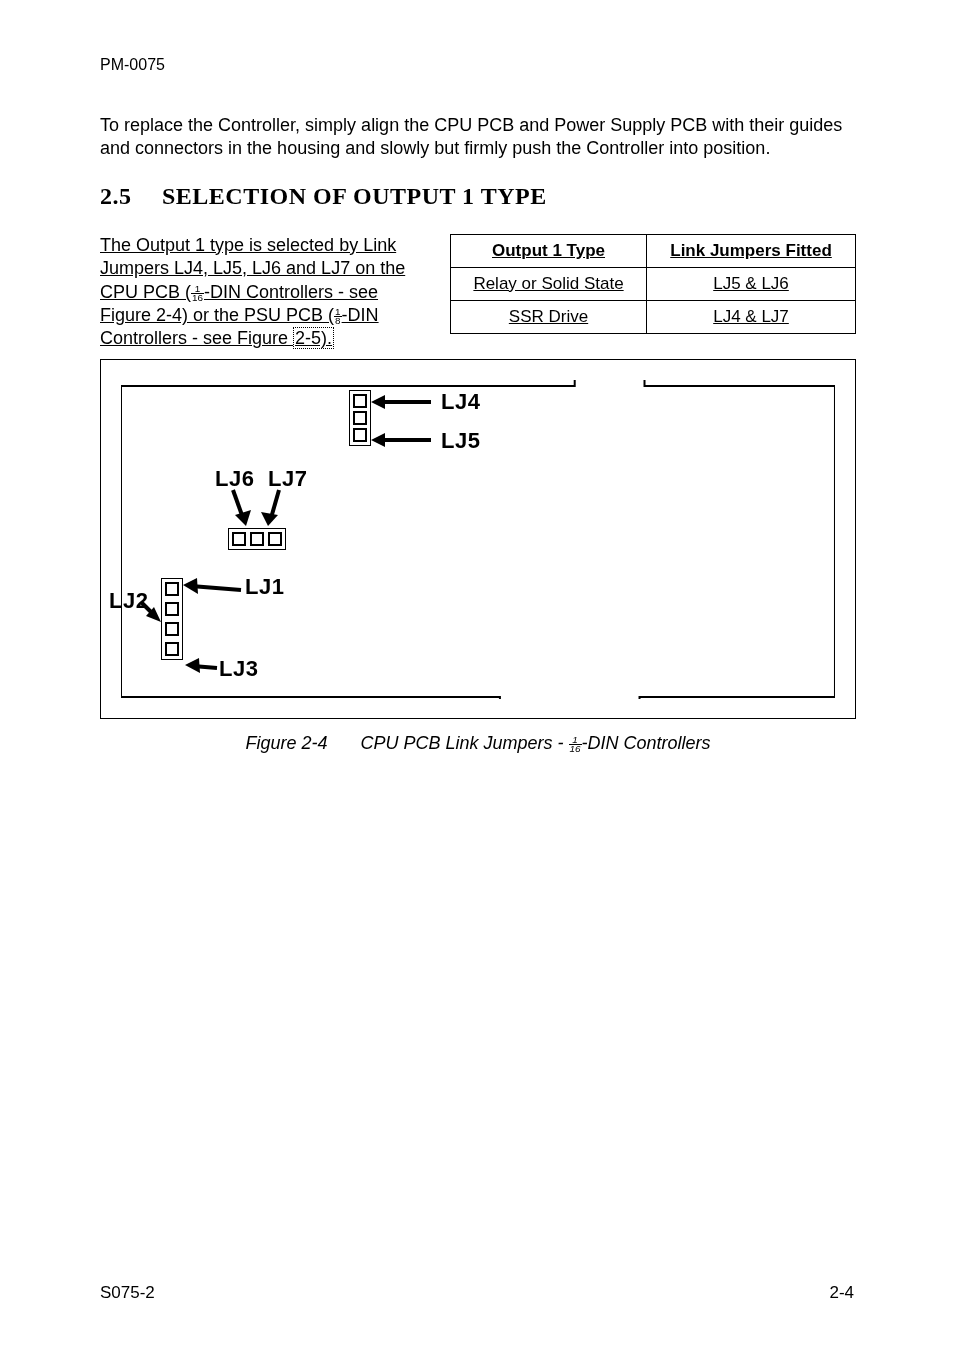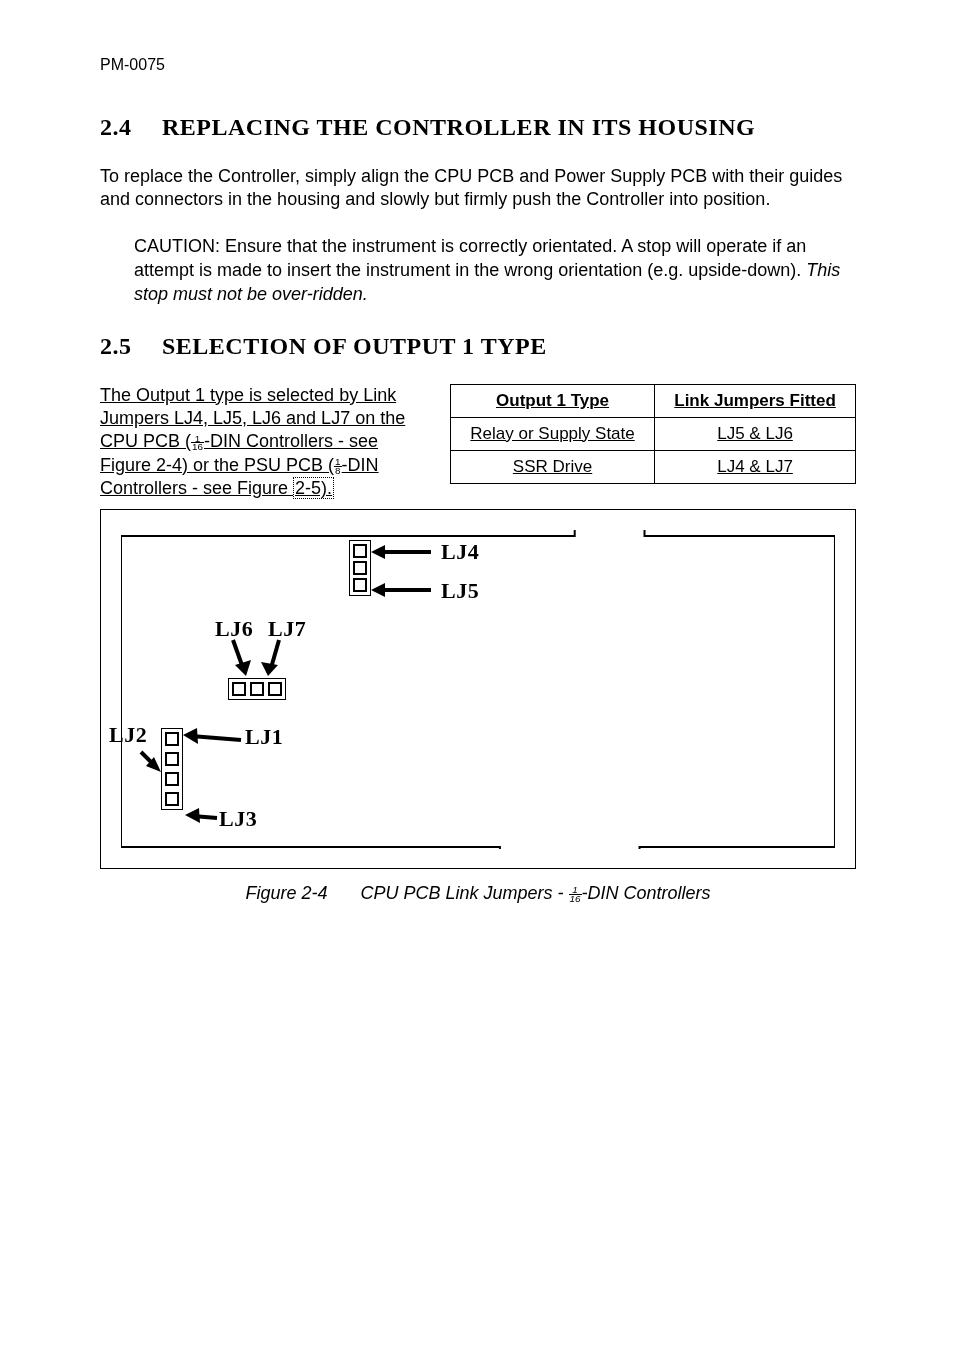--- a/index.html
+++ b/index.html
@@ -151,62 +151,56 @@
     left: 60px;
     top: 218px;
     display: flex;
     flex-direction: column;
     gap: 6px;
     border: 1px solid #000;
     padding: 3px;
   }
   .lbl {
     position: absolute;
-    font-family: Liberation Serif, serif;
+    font-family: Liberation Sans, sans-serif;
     font-weight: 900;
     font-size: 22px;
     letter-spacing: 0.5px;
   }
 </style>
 </head>
 <body>
 
 <div class="page">
 
   <div class="doc-id">PM-0075</div>
 
-  <h2 class="section-heading">
-    <span class="num">2.4</span><span>REPLACING THE CONTROLLER IN ITS HOUSING</span>
-  </h2>
 
   <p class="body-p">To replace the Controller, simply align the CPU PCB and Power Supply PCB with their guides and connectors in the housing and slowly but firmly push the Controller into position.</p>
 
-  <p class="caution-block">
-    <span>CAUTION: Ensure that the instrument is correctly orientated. A stop will operate if an attempt is made to insert the instrument in the wrong orientation (e.g. upside-down). </span><span class="italic">This stop must not be over-ridden.</span>
-  </p>
 
   <h2 class="section-heading">
     <span class="num">2.5</span><span>SELECTION OF OUTPUT 1 TYPE</span>
   </h2>
 
   <div class="two-col">
     <div class="left-text">
       <span>The Output 1 type is selected by Link Jumpers LJ4, LJ5, LJ6 and LJ7 on the CPU PCB (</span><span class="frac"><span class="n">1</span><span class="d">16</span></span><span>-DIN Controllers - see Figure 2-4) or the PSU PCB (</span><span class="frac"><span class="n">1</span><span class="d">8</span></span><span>-DIN Controllers - see Figure </span><span style="border:1px dotted #000; padding:0 1px">2-5).</span>
     </div>
     <div class="right-table">
       <table class="output-table">
         <thead>
           <tr>
             <th>Output 1 Type</th>
             <th>Link Jumpers Fitted</th>
           </tr>
         </thead>
         <tbody>
           <tr>
-            <td>Relay or Supply State</td>
+            <td>Relay or Solid State</td>
             <td>LJ5 &amp; LJ6</td>
           </tr>
           <tr>
             <td>SSR Drive</td>
             <td>LJ4 &amp; LJ7</td>
           </tr>
         </tbody>
       </table>
     </div>
   </div>
@@ -244,21 +238,21 @@
       <line x1="58" y1="2" x2="50" y2="30" stroke="#000" stroke-width="4"></line>
       <polygon points="47,38 40,24 57,27" fill="#000"></polygon>
     </svg>
 
     <div class="pad-col-left">
       <div class="pad"></div>
       <div class="pad"></div>
       <div class="pad"></div>
       <div class="pad"></div>
     </div>
-    <div class="lbl" style="left:8px;top:212px">LJ2</div>
+    <div class="lbl" style="left:8px;top:228px">LJ2</div>
     <svg style="position:absolute;left:38px;top:238px" width="26" height="30">
       <line x1="2" y1="4" x2="16" y2="18" stroke="#000" stroke-width="4"></line>
       <polygon points="22,24 7,18 15,9" fill="#000"></polygon>
     </svg>
     <div class="lbl" style="left:144px;top:214px">LJ1</div>
     <svg style="position:absolute;left:80px;top:218px" width="64" height="20">
       <line x1="60" y1="12" x2="10" y2="8" stroke="#000" stroke-width="4"></line>
       <polygon points="2,7 16,0 17,16" fill="#000"></polygon>
     </svg>
     <div class="lbl" style="left:118px;top:296px">LJ3</div>
@@ -266,13 +260,17 @@
       <line x1="32" y1="10" x2="8" y2="8" stroke="#000" stroke-width="4"></line>
       <polygon points="0,7 14,0 15,15" fill="#000"></polygon>
     </svg>
   </div>
 
   <div class="figure-caption">
     <span class="fig-label">Figure 2-4</span>
     <span>CPU PCB Link Jumpers - </span><span class="frac"><span class="n">1</span><span class="d">16</span></span><span>-DIN Controllers</span>
   </div>
 
+  <div class="footer">
+    <span>S075-2</span>
+    <span>2-4</span>
+  </div>
 </div>
 
 </body></html>

